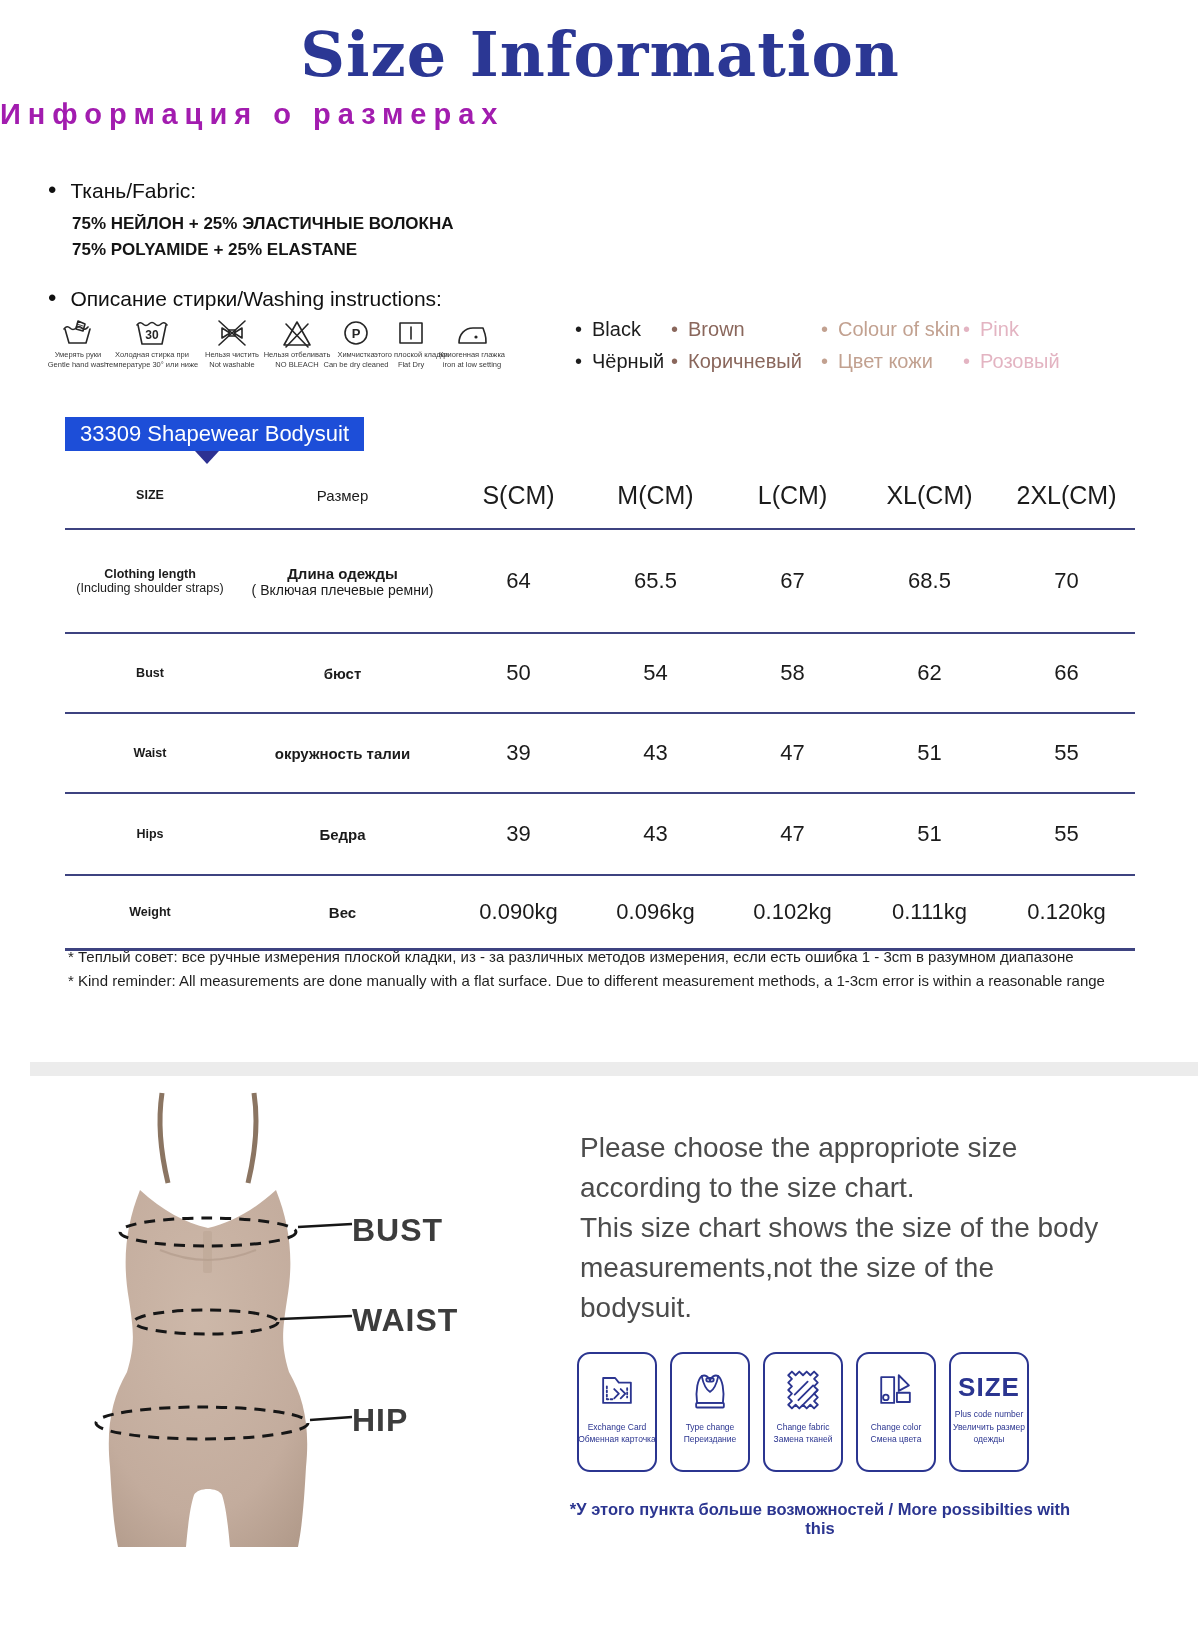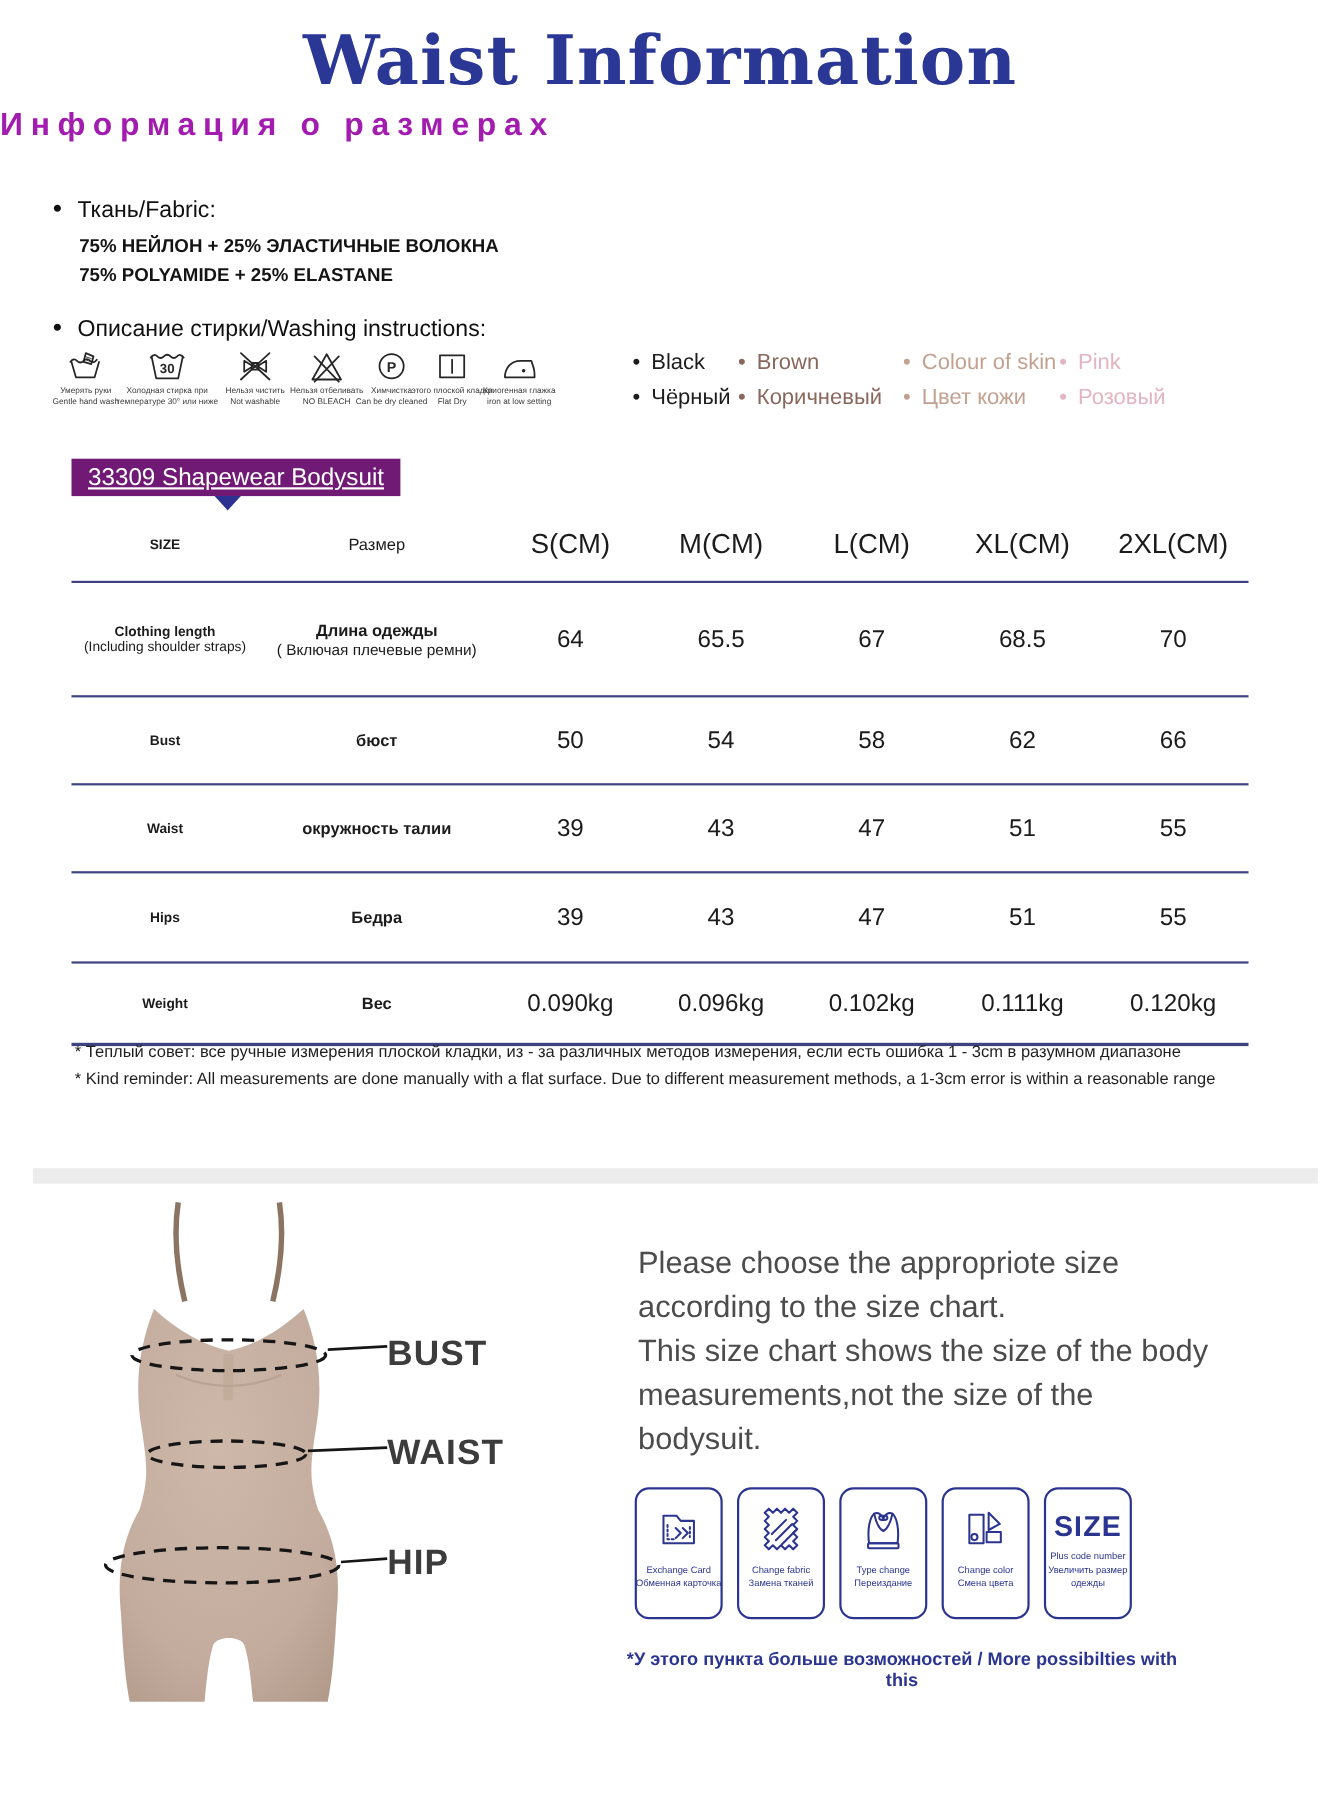--- a/index.html
+++ b/index.html
@@ -32,21 +32,21 @@
   .colors{position:absolute;left:575px;top:318px;display:flex;}
   .color-col{display:flex;flex-direction:column;gap:9px;}
   .color-col.c0{width:96px;color:#1d1d1d}
   .color-col.c1{width:150px;color:#8a675c}
   .color-col.c2{width:142px;color:#c2a190}
   .color-col.c3{width:104px;color:#e3b4c2}
   .color-item{font-size:20px;display:flex;align-items:center;}
   .color-item .dot{font-size:20px;margin-right:10px;}
   
   .badge{position:absolute;left:65px;top:417px;height:34px;line-height:34px;
-         padding:0 15px;background:#701a75;color:#ffffff;font-size:22px;text-decoration:underline;}
+         padding:0 15px;background:#1d4ed8;color:#ffffff;font-size:22px;}
   .badge::after{content:"";position:absolute;left:130px;top:100%;width:0;height:0;
                 border-left:12px solid transparent;border-right:12px solid transparent;
                 border-top:13px solid #2d3192;}
   
   .size-table{position:absolute;left:65px;top:462px;width:1070px;}
   .tr{display:grid;grid-template-columns:170px 215px 137px 137px 137px 137px 137px;align-items:center;}
   .tr.head{height:66px;border-bottom:2px solid #3e4380;}
   .tr.r1{height:102px;border-bottom:2px solid #3e4380;}
   .tr.r2,.tr.r3{height:78px;border-bottom:2px solid #3e4380;}
   .tr.r4{height:80px;border-bottom:2px solid #3e4380;}
@@ -85,21 +85,21 @@
   .card .size-caps{flex:1;display:flex;flex-direction:column;justify-content:flex-end;}
   
   .footer-note{position:absolute;left:560px;top:1500px;width:520px;text-align:center;
                font-size:16.5px;font-weight:bold;color:#2b3590;}
 </style>
 </head>
 <body>
 
 <div class="page">
 
-  <h1 class="title">Waist Information</h1>
+  <h1 class="title">Size Information</h1>
   <div class="subtitle">Информация о размерах</div>
 
   <div class="bullet-heading fabric-heading">Ткань/Fabric:</div>
   <div class="fabric-line ru">75% НЕЙЛОН + 25% ЭЛАСТИЧНЫЕ ВОЛОКНА</div>
   <div class="fabric-line en">75% POLYAMIDE + 25% ELASTANE</div>
 
   <div class="bullet-heading washing-heading">Описание стирки/Washing instructions:</div>
 
   <div class="care-row">
     <div class="care-item w0">
@@ -357,44 +357,44 @@
         </svg>
       </div>
       <div class="card-cap">
         <div>Exchange Card</div>
         <div>Обменная карточка</div>
       </div>
     </div>
     <div class="card">
       <div class="card-icon">
         <svg width="48" height="48" viewBox="0 0 52 52">
+          <path d="M12,40 C10,26 13,14 17,11 C21,9 25,12 26,16 C27,12 31,9 35,11 C39,14 42,26 40,40 Z"></path>
+          <rect x="11" y="40" width="30" height="5" rx="1"></rect>
+          <path d="M17,11 C19,20 22,26 26,28 M35,11 C33,20 30,26 26,28"></path>
+          <rect x="22" y="13" width="8" height="4" rx="2"></rect>
+        </svg>
+      </div>
+      <div class="card-cap">
+        <div>Type change</div>
+        <div>Переиздание</div>
+      </div>
+    </div>
+    <div class="card">
+      <div class="card-icon">
+        <svg width="48" height="48" viewBox="0 0 52 52">
           <path d="M10,10 L14,6 L18,10 L22,6 L26,10 L30,6 L34,10 L38,6 L42,10
                    L38,14 L42,18 L38,22 L42,26 L38,30 L42,34 L38,38 L42,42
                    L38,46 L34,42 L30,46 L26,42 L22,46 L18,42 L14,46 L10,42
                    L14,38 L10,34 L14,30 L10,26 L14,22 L10,18 L14,14 Z"></path>
           <path d="M17,31 L31,17 M21,37 L37,21 M27,41 L41,27"></path>
         </svg>
       </div>
       <div class="card-cap">
         <div>Change fabric</div>
         <div>Замена тканей</div>
-      </div>
-    </div>
-    <div class="card">
-      <div class="card-icon">
-        <svg width="48" height="48" viewBox="0 0 52 52">
-          <path d="M12,40 C10,26 13,14 17,11 C21,9 25,12 26,16 C27,12 31,9 35,11 C39,14 42,26 40,40 Z"></path>
-          <rect x="11" y="40" width="30" height="5" rx="1"></rect>
-          <path d="M17,11 C19,20 22,26 26,28 M35,11 C33,20 30,26 26,28"></path>
-          <rect x="22" y="13" width="8" height="4" rx="2"></rect>
-        </svg>
-      </div>
-      <div class="card-cap">
-        <div>Type change</div>
-        <div>Переиздание</div>
       </div>
     </div>
     <div class="card">
       <div class="card-icon">
         <svg width="48" height="48" viewBox="0 0 52 52">
           <rect x="10" y="12" width="14" height="28"></rect>
           <circle cx="15" cy="34" r="3"></circle>
           <path d="M29,10 L40,21 L29,27 Z"></path>
           <rect x="27" y="29" width="14" height="10"></rect>
         </svg>

